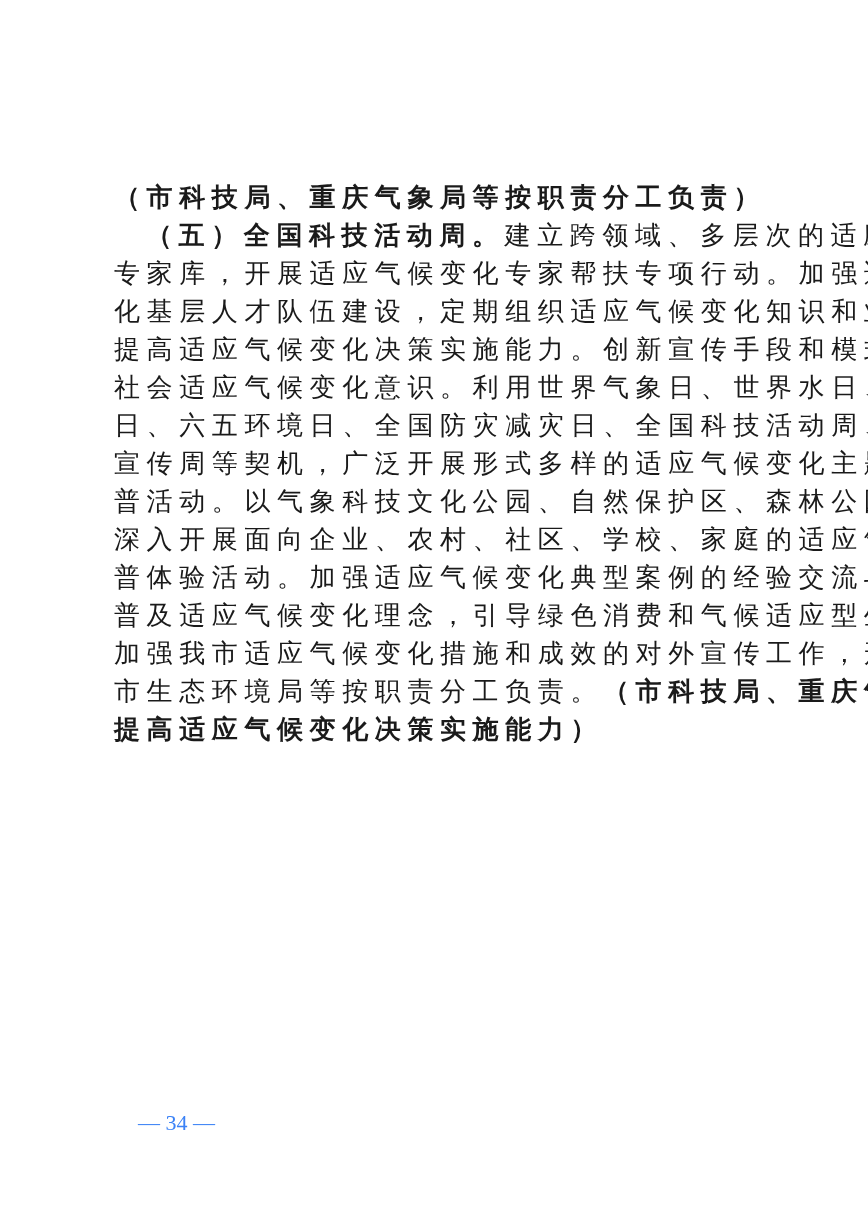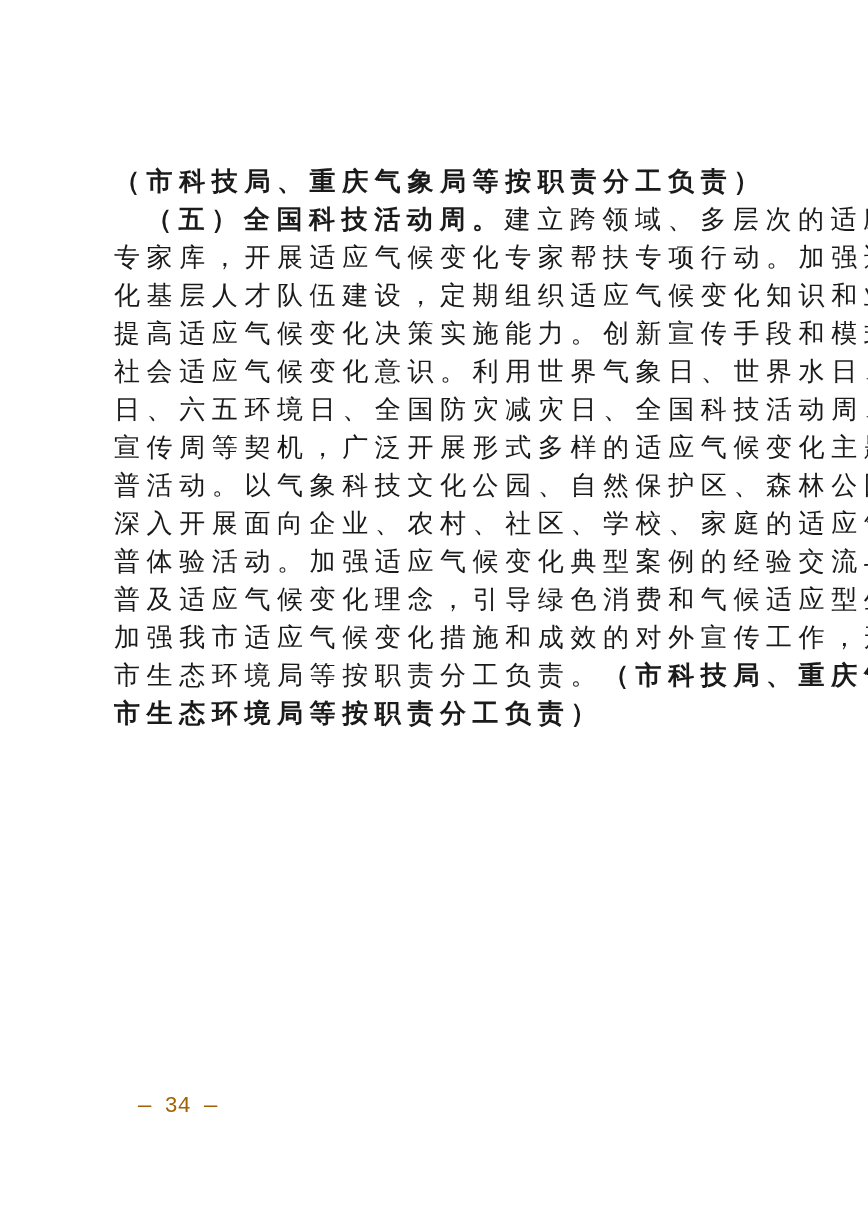--- a/index.html
+++ b/index.html
@@ -1,25 +1,25 @@
 <!DOCTYPE html>
 <html><head>
 <meta charset="utf-8">
 <style>
   html, body { margin:0; padding:0; background:#ffffff; }
   body { width:868px; height:1228px; position:relative; overflow:hidden;
          font-family:"DejaVu Serif","Liberation Serif",serif; color:#1a1a1a; }
-  .page { position:absolute; left:0; top:0; width:868px; height:1031px; }
+  .page { position:absolute; left:0; top:16px; width:868px; height:1031px; }
   .line { position:absolute; left:114px; width:660px; height:38px;
           font-size:26px; line-height:38px; white-space:nowrap;
           letter-spacing:6.6px; }
   .line.bold, .bold { font-weight:bold; }
   .indent { left:146px; }
   .pagenum { position:absolute; left:138px; top:1094px; font-size:22px;
-             font-family:Liberation Mono, monospace; color:#a16207; }
+             font-family:Liberation Serif, serif; color:#3b82f6; }
 </style>
 </head>
 <body>
 
 <div class="page">
   <div class="line bold" style="top:162px">（市科技局、重庆气象局等按职责分工负责）</div>
 
   <div class="line indent" style="top:200px; width:628px;">
     <span class="bold">（五）全国科技活动周。</span><span>建立跨领域、多层次的适应气候变化</span>
   </div>
@@ -32,16 +32,16 @@
   <div class="line" style="top:428px">宣传周等契机，广泛开展形式多样的适应气候变化主题宣传和科</div>
   <div class="line" style="top:466px">普活动。以气象科技文化公园、自然保护区、森林公园等为依托，</div>
   <div class="line" style="top:504px">深入开展面向企业、农村、社区、学校、家庭的适应气候变化科</div>
   <div class="line" style="top:542px">普体验活动。加强适应气候变化典型案例的经验交流与宣传推广，</div>
   <div class="line" style="top:580px">普及适应气候变化理念，引导绿色消费和气候适应型生活方式，</div>
   <div class="line" style="top:618px">加强我市适应气候变化措施和成效的对外宣传工作，形成全社会</div>
 
   <div class="line" style="top:656px">
     <span>市生态环境局等按职责分工负责。</span><span class="bold">（市科技局、重庆气象局、</span>
   </div>
-  <div class="line bold" style="top:694px">市生态环境局等按职责分工负责）</div>
+  <div class="line bold" style="top:694px">提高适应气候变化决策实施能力）</div>
 
   <div class="pagenum">— 34 —</div>
 </div>
 
 </body></html>

